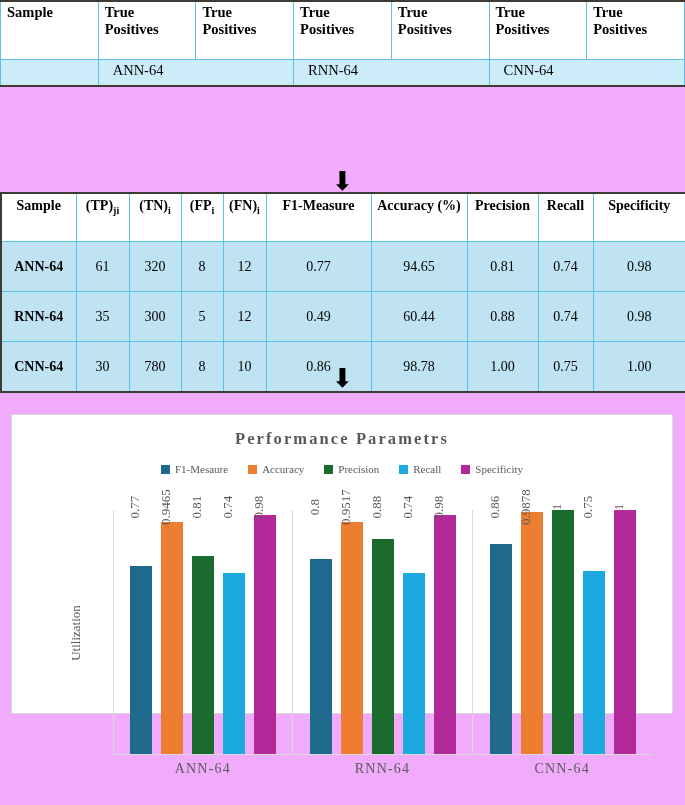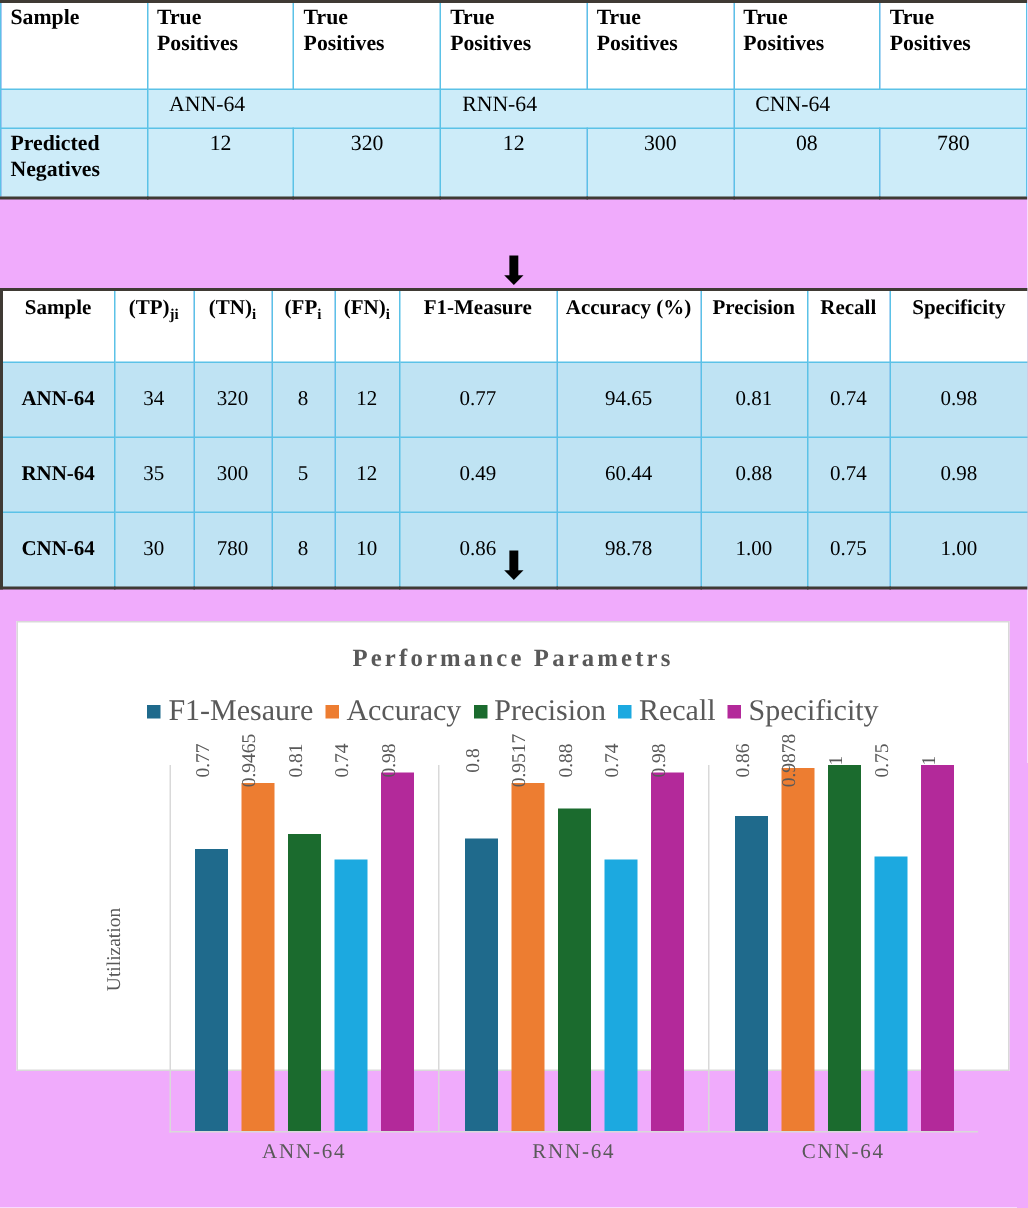--- a/index.html
+++ b/index.html
@@ -82,22 +82,22 @@
     position:absolute;left:0;top:14px;width:100%;
     text-align:center;
     font-size:16.5px;font-weight:bold;
     letter-spacing:2.1px;
     color:#595959;
     font-family:"Liberation Serif", serif;
   }
   .legend{
     position:absolute;left:0;top:48px;width:100%;
     display:flex;justify-content:center;align-items:center;
-    gap:8px;
-    font-size:20px;color:#595959;
+    gap:20px;
+    font-size:11px;color:#595959;
   }
   .legend-item{display:flex;align-items:center;gap:5px;white-space:nowrap;}
   .legend-swatch{width:9px;height:9px;display:inline-block;}
 
   .plot{
     position:absolute;
     left:40px;top:95px;
     width:610px;height:245px;
   }
   .plot-inner{
@@ -170,29 +170,20 @@
         <td class="hd">True Positives</td>
         <td class="hd">True Positives</td>
         <td class="hd">True Positives</td>
         <td class="hd">True Positives</td>
       </tr>
       <tr class="blue rowmodel">
         <td></td>
         <td class="modelname" colspan="2">ANN-64</td>
         <td class="modelname" colspan="2">RNN-64</td>
         <td class="modelname" colspan="2">CNN-64</td>
-      </tr>
-      <tr class="blue rowpn">
-        <td class="lbl">Predicted Negatives</td>
-        <td class="num">12</td>
-        <td class="num">320</td>
-        <td class="num">12</td>
-        <td class="num">300</td>
-        <td class="num">08</td>
-        <td class="num">780</td>
       </tr>
     </tbody>
   </table>
 
   <div class="arrow" id="arrow1">⬇</div>
 
   <table class="tbl2">
     <colgroup>
       <col style="width:75px">
         <col style="width:53px">
@@ -213,21 +204,21 @@
         <td><span>(FP</span><sub>i</sub></td>
         <td><span>(FN)</span><sub>i</sub></td>
         <td><span>F1-Measure</span></td>
         <td><span>Accuracy (%)</span></td>
         <td><span>Precision</span></td>
         <td><span>Recall</span></td>
         <td><span>Specificity</span></td>
       </tr>
       <tr class="datarow">
         <td class="samp">ANN-64</td>
-        <td>34</td>
+        <td>61</td>
         <td>320</td>
         <td>8</td>
         <td>12</td>
         <td>0.77</td>
         <td>94.65</td>
         <td>0.81</td>
         <td>0.74</td>
         <td>0.98</td>
       </tr>
       <tr class="datarow">

